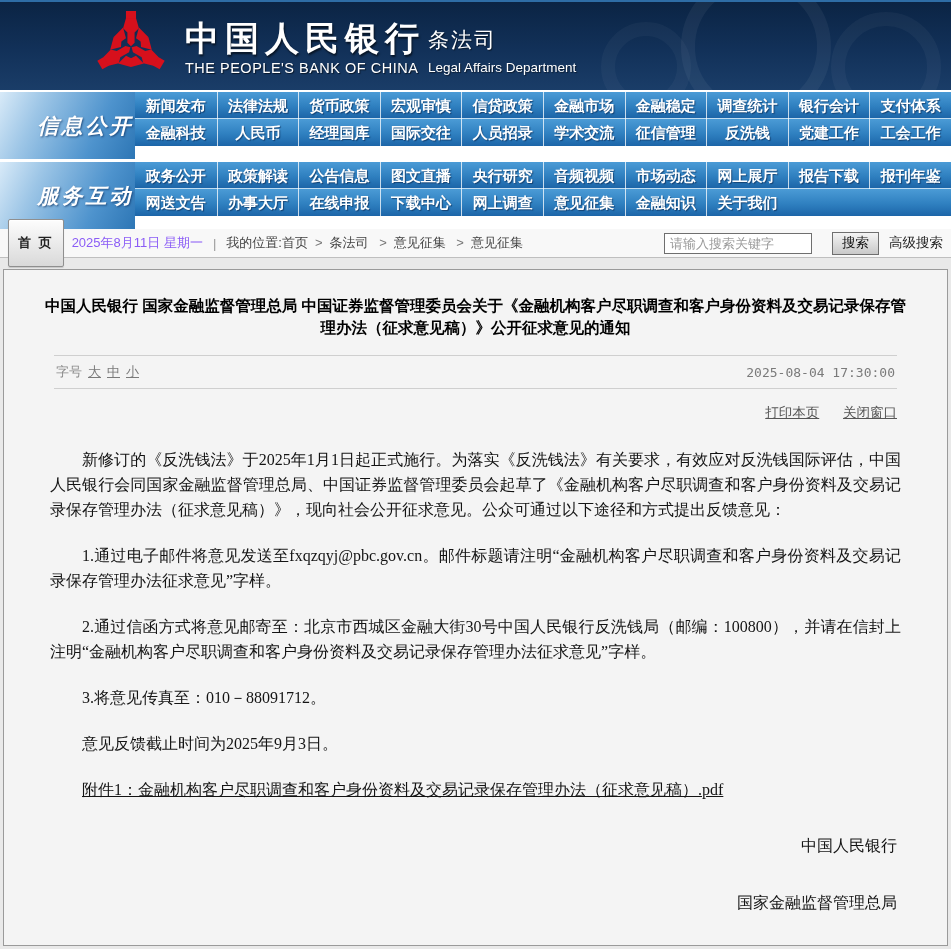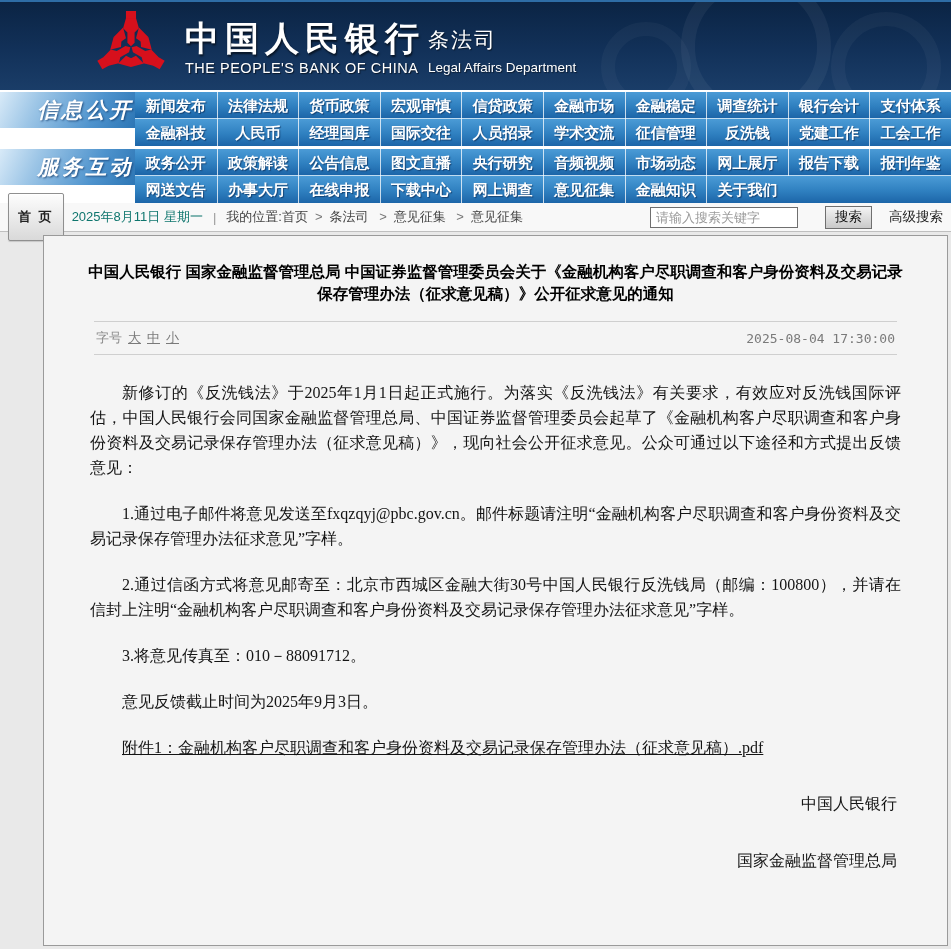--- a/index.html
+++ b/index.html
@@ -34,21 +34,21 @@
   }
   .dept { position: absolute; left: 428px; top: 24px; color: #fff; }
   .dept .cn { font-size: 21px; letter-spacing: 2px; text-shadow: 1px 1px 1px rgba(0,0,0,0.5); }
   .dept .en { font-size: 13.5px; margin-top: 6px; text-shadow: 1px 1px 1px rgba(0,0,0,0.5); }
 
   
   .nav-wrap { background: #fff; }
   .nav-block { display: flex; margin-top: 2px; }
   .nav-block + .nav-block { margin-top: 3px; }
   .nav-label {
-    flex: 0 0 135px; height: 36px;
+    flex: 0 0 135px; height: 67px;
     display: flex; align-items: center; justify-content: center;
     background: linear-gradient(115deg, #d8eaf8 0%, #9cc5e6 28%, #4e93cd 70%, #2d76b5 100%);
     color: #fff; font-size: 21px; font-weight: bold; font-style: italic;
     letter-spacing: 3px; text-shadow: 1px 1px 2px rgba(20,60,110,0.8);
     cursor: pointer;
     padding-left: 36px;
   }
   .nav-rows { flex: 1 1 auto; }
   .nav-row {
     display: flex; height: 27px; align-items: center;
@@ -70,40 +70,40 @@
     background: #f8f8f8; border-bottom: 1px solid #bfbfbf;
     padding: 0 8px; font-size: 13px; color: #333; white-space: nowrap;
   }
   .home-btn {
     border: 1px solid #8f8f8f; border-radius: 2px;
     background: linear-gradient(180deg, #fdfdfd, #d9d9d9);
     box-shadow: inset 0 1px 0 #fff, 0 1px 1px rgba(0,0,0,0.15);
     font-size: 13px; font-weight: bold; color: #222;
     padding: 14px 9px; letter-spacing: 2px; cursor: pointer; margin-right: 8px;
   }
-  .tb-date { color: #0f766e; margin-right: 10px; }
+  .tb-date { color: #8b5cf6; margin-right: 10px; }
   .tb-divider { color: #999; margin-right: 10px; }
   .tb-loc { color: #444; }
   .crumb-sep { color: #777; margin: 0 7px; }
   .crumb { color: #444; text-decoration: none; cursor: pointer; }
-  .tb-right { margin-left: auto; display: flex; align-items: center; gap: 7px; }
+  .tb-right { margin-left: auto; display: flex; align-items: center; }
   .search-input {
     width: 148px; height: 21px; border: 1px solid #6f6f6f; background: #fff;
     font-size: 13px; padding: 0 5px; color: #333; outline: none;
   }
   .search-input::placeholder { color: #9a9a9a; }
   .search-btn {
     margin-left: 20px; padding: 1px 9px 2px; font-size: 13.5px; color: #111;
     background: linear-gradient(180deg, #f4f4f4, #c9c9c9);
     border: 1px solid #6f6f6f; cursor: pointer;
   }
   .adv-search { margin-left: 10px; color: #222; font-size: 13.5px; cursor: pointer; text-decoration: none; }
 
   
-  .content-outer { flex: 1 1 auto; padding: 3px 3px 3px; min-height: 0; margin-left: 40px; }
+  .content-outer { flex: 1 1 auto; padding: 11px 3px 3px; min-height: 0; }
   .panel {
     height: 100%; background: #f4f4f4; border: 1px solid #9a9a9a; overflow: hidden;
   }
   .article-title {
     margin: 25px 38px 16px; text-align: center;
     font-size: 15.5px; font-weight: bold; color: #000; line-height: 22px;
   }
   .meta-row {
     margin: 6px 50px 0; padding: 7px 2px;
     border-top: 1px solid #cfcfcf; border-bottom: 1px solid #cfcfcf;
@@ -245,20 +245,24 @@
 
     <h1 class="article-title">中国人民银行 国家金融监督管理总局 中国证券监督管理委员会关于《金融机构客户尽职调查和客户身份资料及交易记录保存管理办法（征求意见稿）》公开征求意见的通知</h1>
 
     <div class="meta-row">
       <span class="font-sizes">
         <span>字号</span><span><a>大</a><a>中</a><a>小</a></span>
       </span>
       <span class="meta-datetime">2025-08-04 17:30:00</span>
     </div>
 
+    <div class="tools-row">
+      <a>打印本页</a>
+      <a>关闭窗口</a>
+    </div>
 
     <div class="article-body">
       <div>
 
       <p>新修订的《反洗钱法》于2025年1月1日起正式施行。为落实《反洗钱法》有关要求，有效应对反洗钱国际评估，中国人民银行会同国家金融监督管理总局、中国证券监督管理委员会起草了《金融机构客户尽职调查和客户身份资料及交易记录保存管理办法（征求意见稿）》，现向社会公开征求意见。公众可通过以下途径和方式提出反馈意见：</p>
           <p>1.通过电子邮件将意见发送至fxqzqyj@pbc.gov.cn。邮件标题请注明“金融机构客户尽职调查和客户身份资料及交易记录保存管理办法征求意见”字样。</p>
           <p>2.通过信函方式将意见邮寄至：北京市西城区金融大街30号中国人民银行反洗钱局（邮编：100800），并请在信封上注明“金融机构客户尽职调查和客户身份资料及交易记录保存管理办法征求意见”字样。</p>
           <p>3.将意见传真至：010－88091712。</p>
           <p>意见反馈截止时间为2025年9月3日。</p>
         </div>

